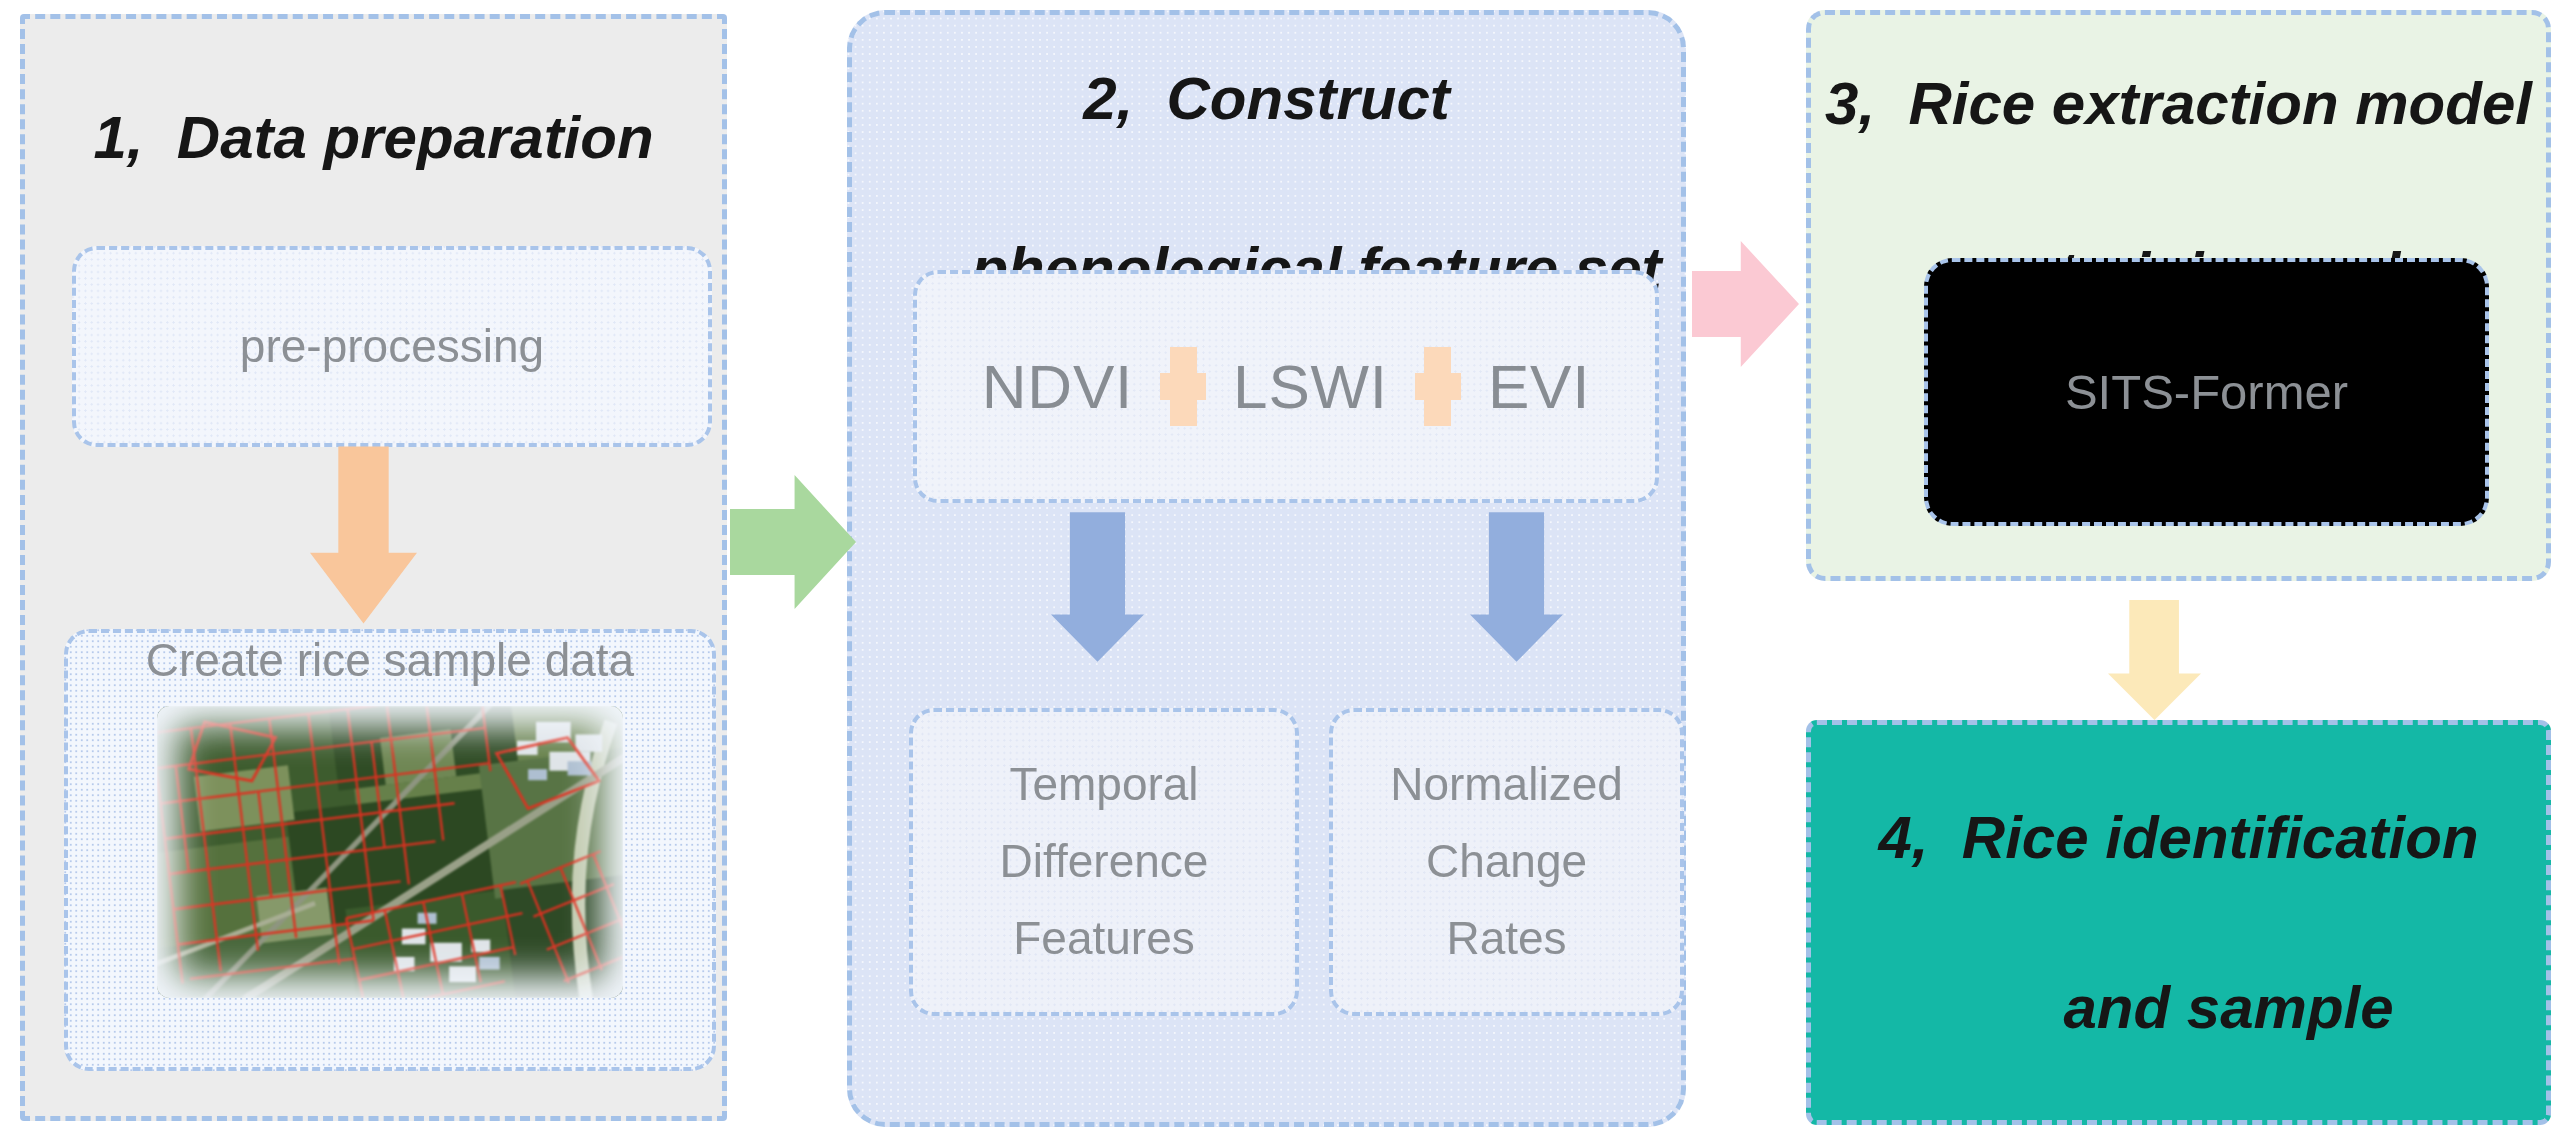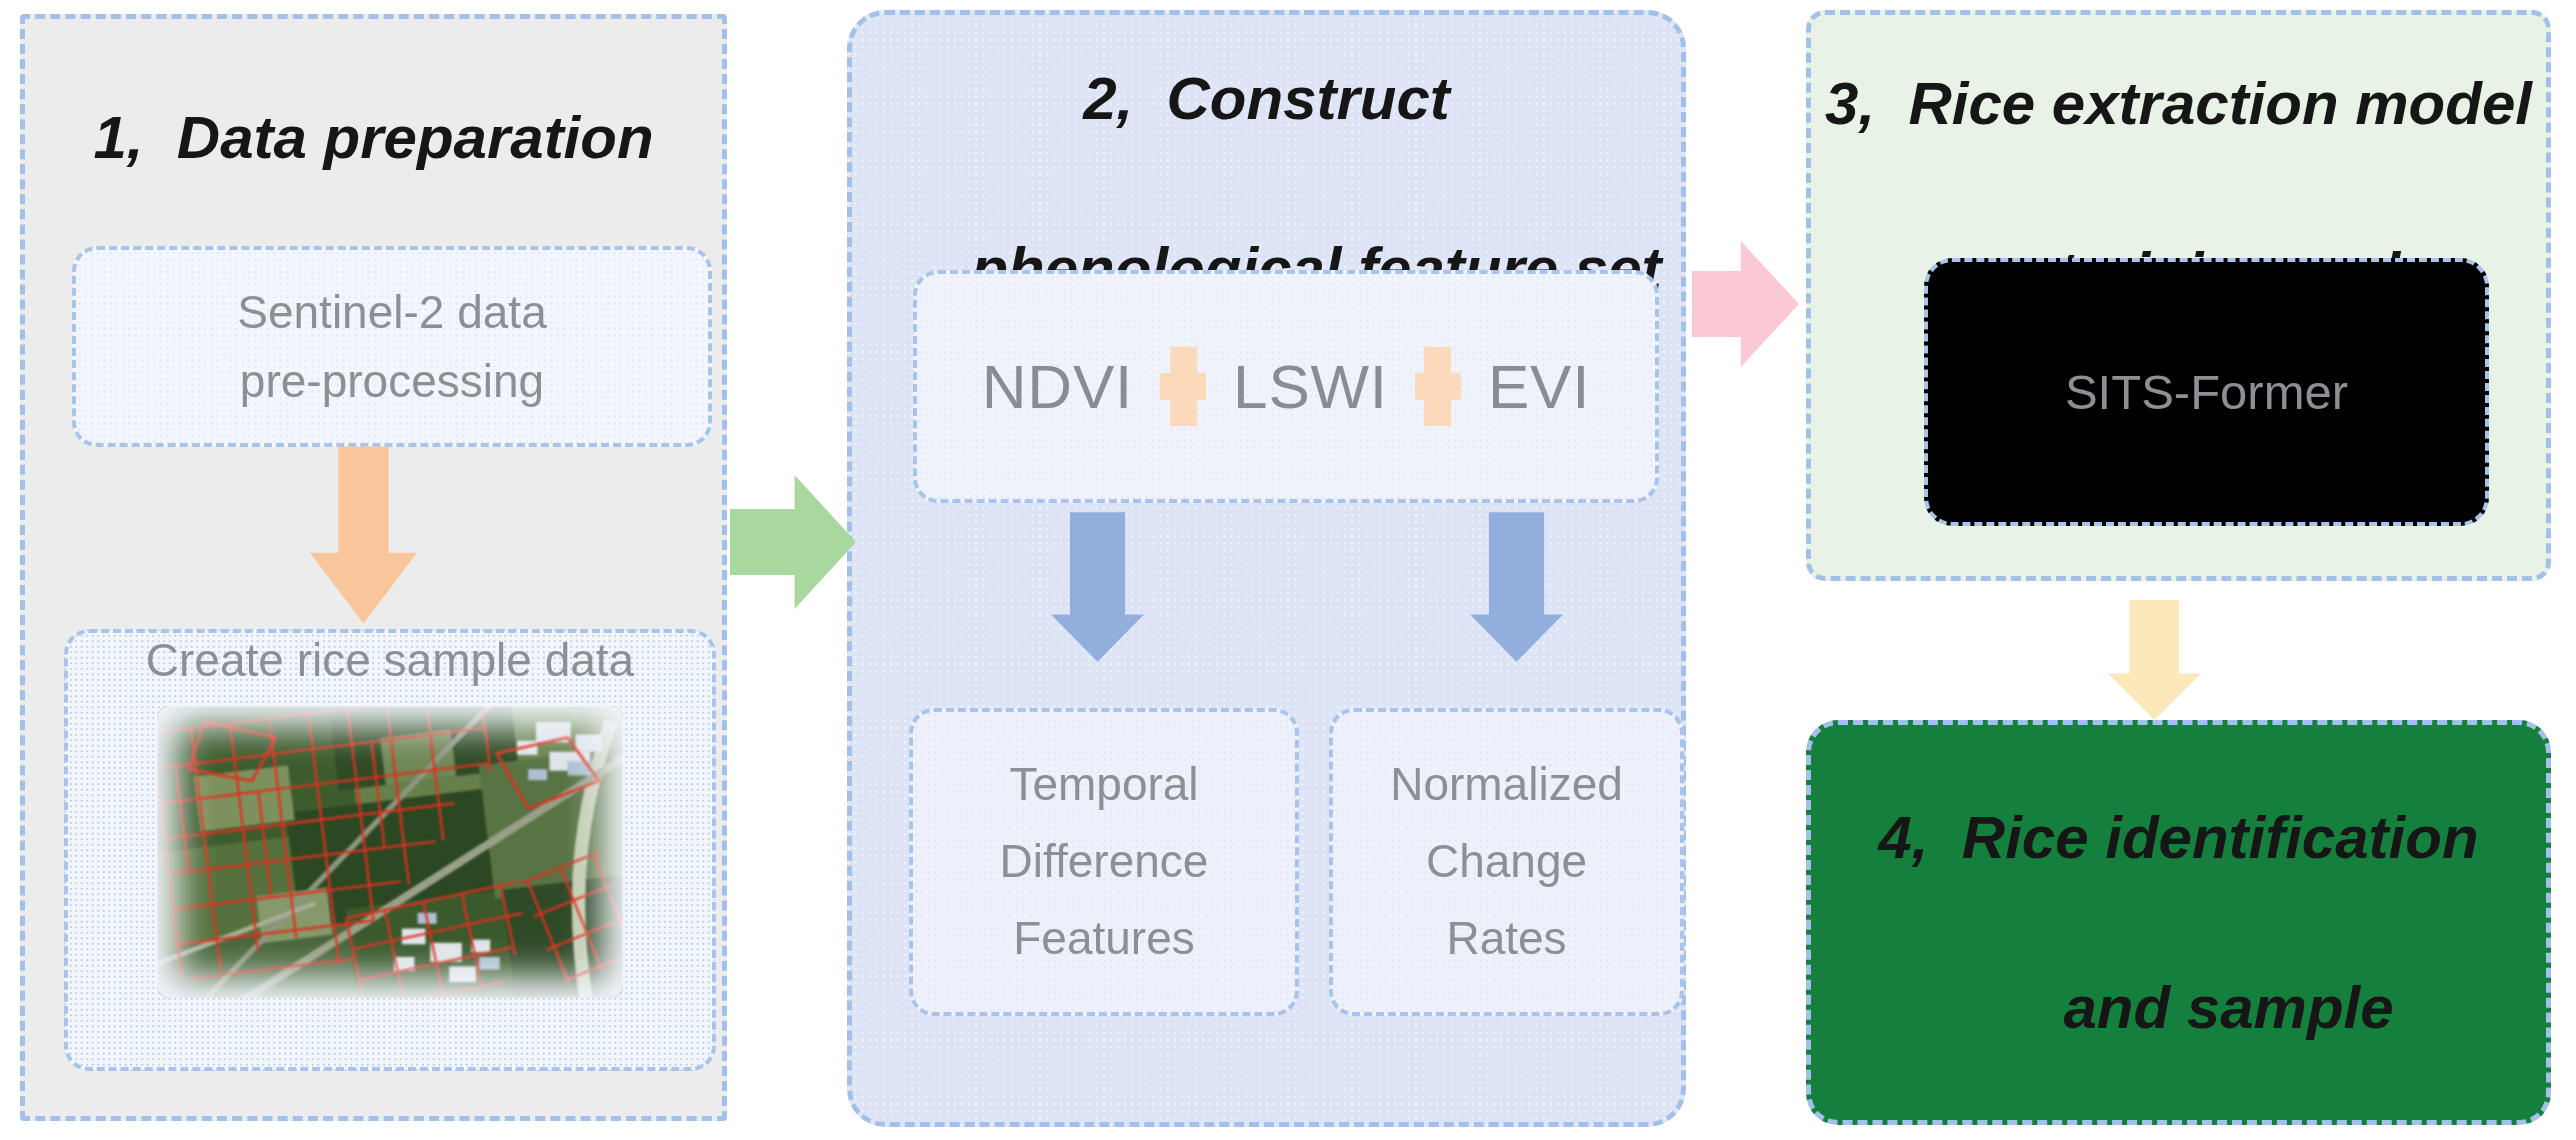--- a/index.html
+++ b/index.html
@@ -16,21 +16,21 @@
 
   .p2{left:847px;top:9.5px;width:839px;height:1117px;border-radius:38px;
       background-color:#dce4f6;
       background-image:radial-gradient(rgba(255,255,255,0.70) 1.3px, transparent 1.3px);
       background-size:7.1px 7.1px;}
   .p2 .panel-title{padding-top:41px;}
 
   .p3{left:1806px;top:9.5px;width:745px;height:571px;border-radius:19px;background:#e9f3e5;}
   .p3 .panel-title{padding-top:46px;}
 
-  .p4{left:1806px;top:720px;width:745px;height:405px;border-radius:32px;background:#15803d;
+  .p4{left:1806px;top:720px;width:745px;height:405px;border-radius:11px;background:#14b8a6;
       display:flex;align-items:center;justify-content:center;}
 
   
   .ibox{position:absolute;box-sizing:border-box;border:4.7px dashed #a9c4ea;border-radius:25px;
         display:flex;flex-direction:column;align-items:center;justify-content:center;}
   .gray-txt{color:#8c9095;text-align:center;}
 
   .sentinel-box{left:47px;top:227px;width:640px;height:201px;
       background-color:#f3f6fc;
       background-image:radial-gradient(rgba(140,165,220,0.18) 1.1px, transparent 1.2px);
@@ -76,21 +76,20 @@
 </style>
 </head>
 <body>
 
 <div class="canvas">
 
   <div class="panel p1">
     <div class="panel-title">1,  Data preparation</div>
 
     <div class="ibox sentinel-box">
-      <div class="line gray-txt">Sentinel-2 data</div>
       <div class="line gray-txt">pre-processing</div>
     </div>
 
     <div class="ibox rice-box">
       <div class="label gray-txt">Create rice sample data</div>
       <div class="sat-wrap">
         <svg viewBox="0 0 590 370" width="466" height="292">
 
           <rect width="590" height="370" fill="#66804a"></rect>
           <g transform="rotate(-7 295 185)">

